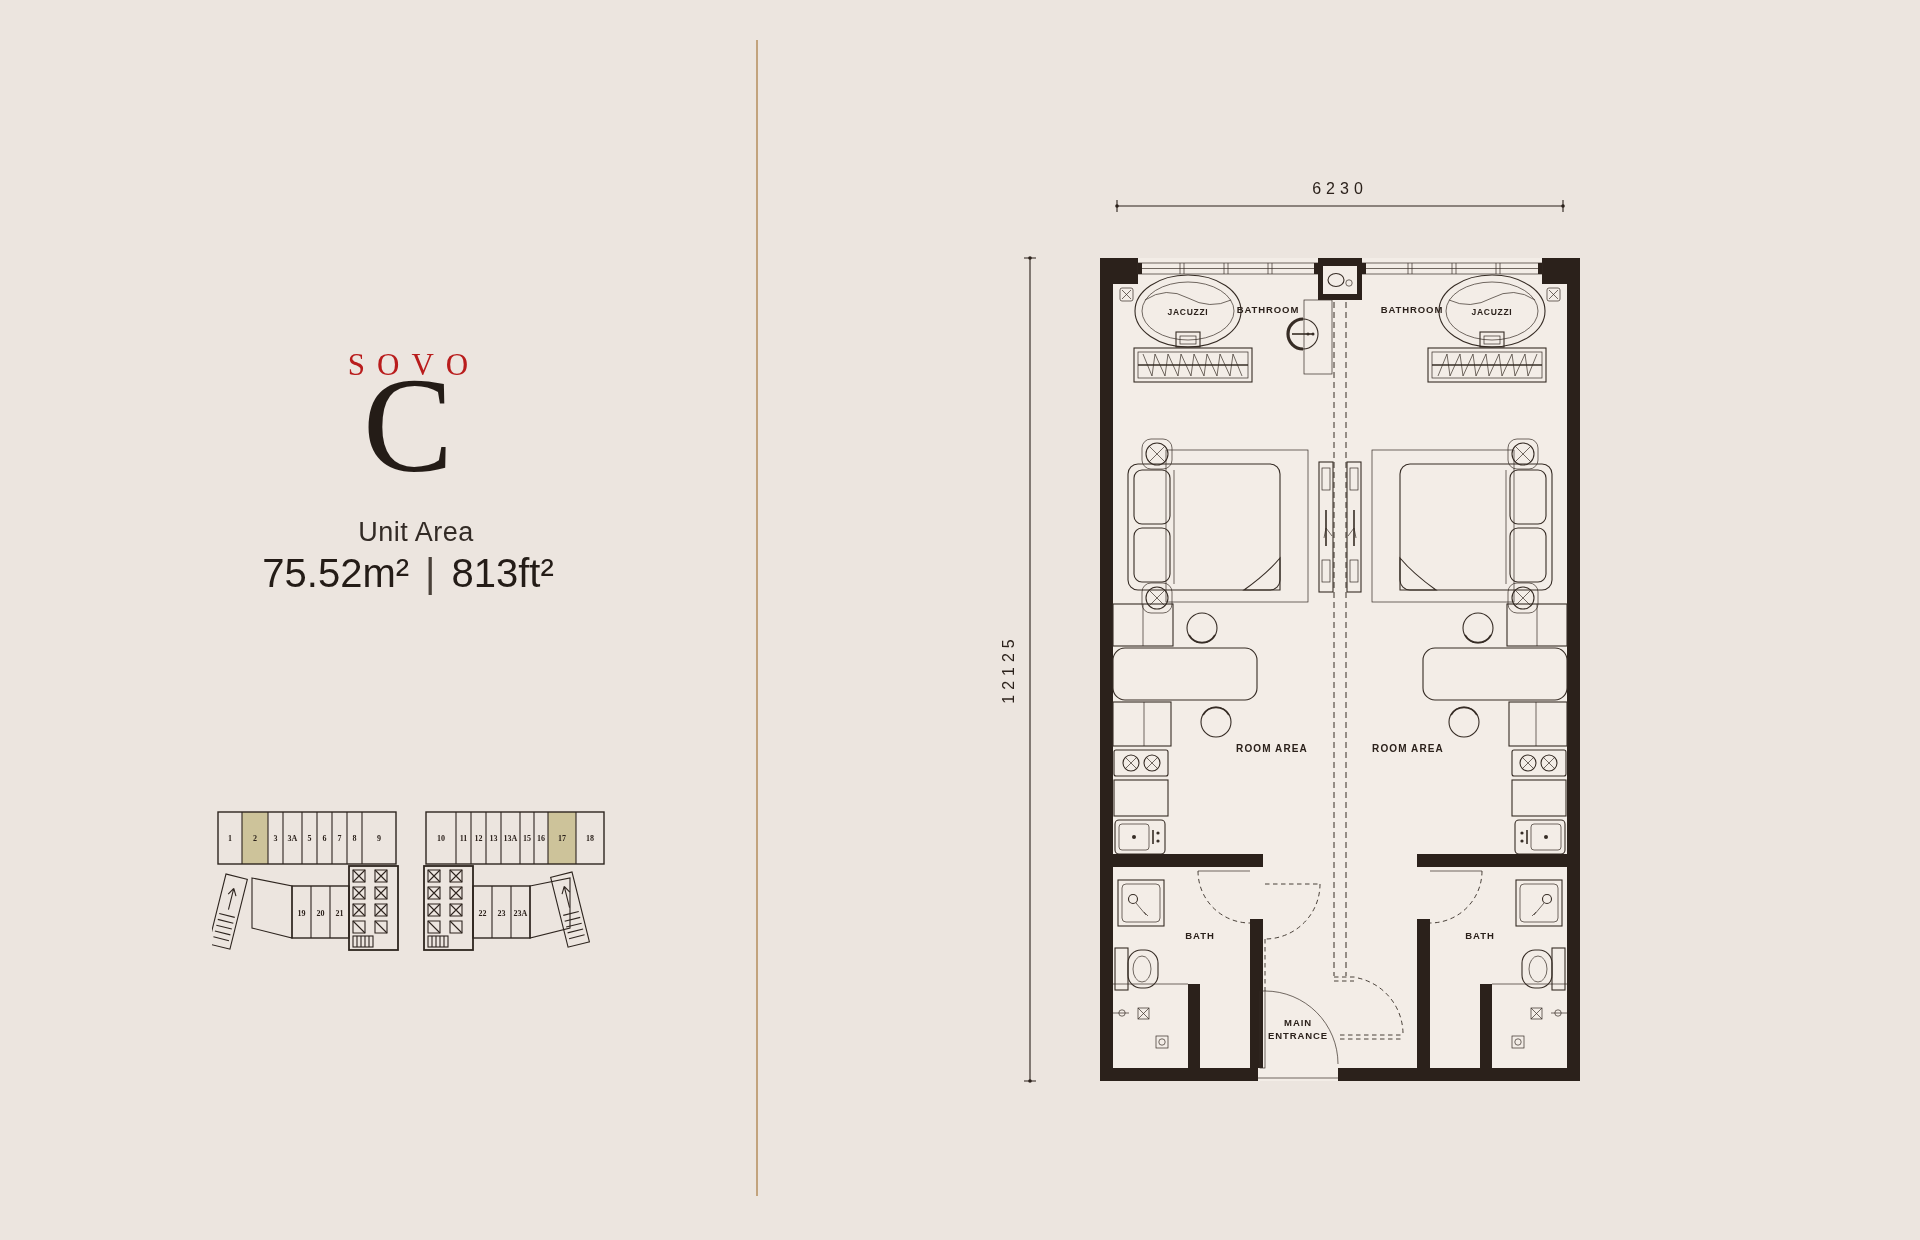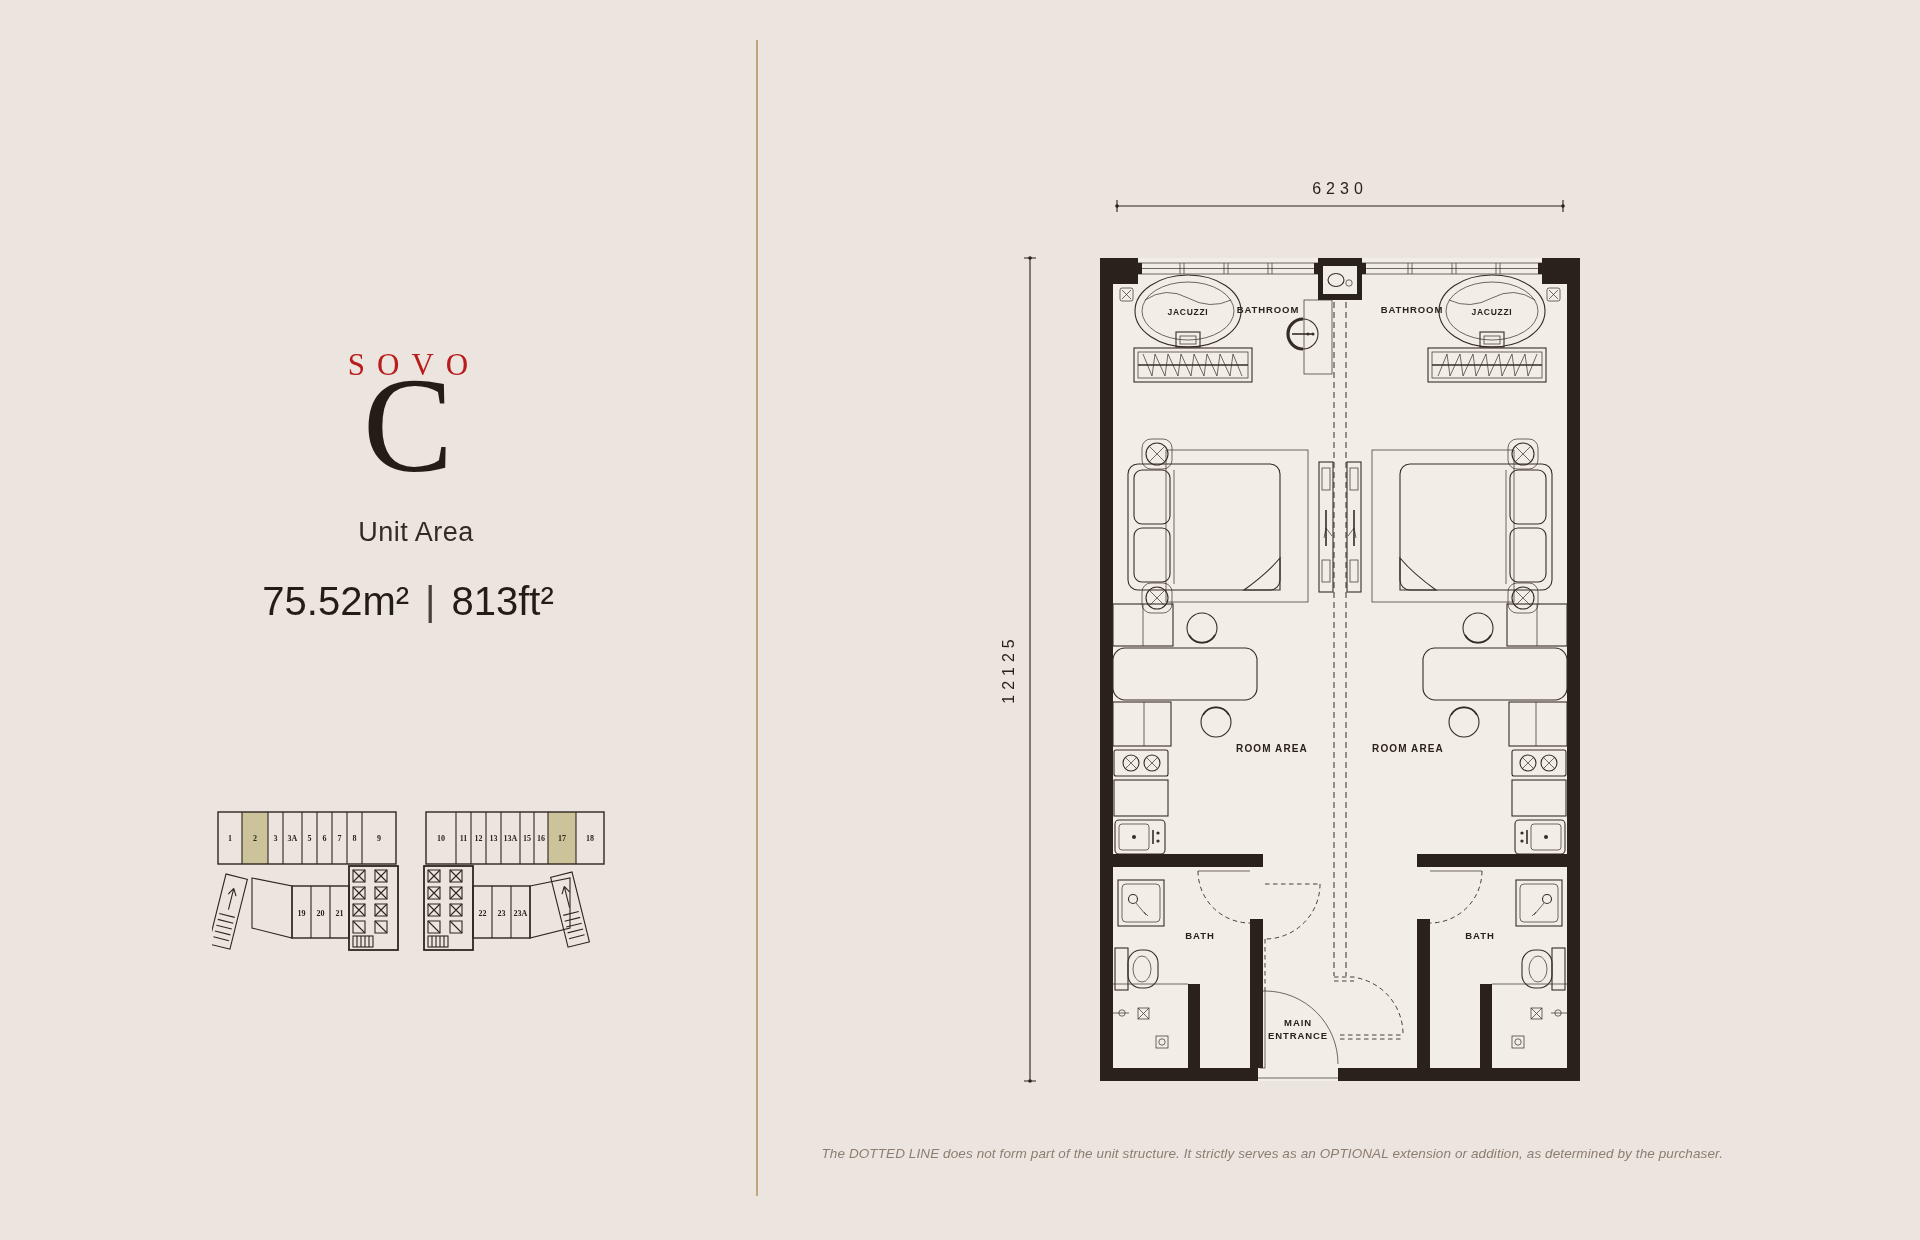--- a/index.html
+++ b/index.html
@@ -8,21 +8,21 @@
   
   .left-panel{position:absolute;left:208px;top:0;width:400px;text-align:center;}
   .brand{position:absolute;left:0;top:347px;width:100%;
          font-family:Liberation Serif, serif;font-size:31px;letter-spacing:12px;
          padding-left:12px;box-sizing:border-box;color:#b91c1c;}
   .unit-letter{position:absolute;left:0;top:358px;width:100%;
          font-family:"Liberation Serif",serif;font-size:135px;line-height:1;color:#241c17;}
   .unit-area-label{position:absolute;left:8px;top:517px;width:100%;
          font-size:27px;letter-spacing:.5px;color:#332b26;}
   .unit-area-value{position:absolute;left:0;top:551px;width:100%;font-size:40px;color:#241c17;
-         display:flex;justify-content:center;align-items:baseline;gap:16px;margin-top:28px;}
+         display:flex;justify-content:center;align-items:baseline;gap:16px;}
   .unit-area-value .pipe{font-weight:300;color:#4a413a;}
   
   .divider{position:absolute;left:756px;top:40px;width:2px;height:1156px;background:#c2a37d;}
   
   .kp{position:absolute;top:808px;}
   .kp-left{left:212px;} .kp-right{left:420px;}
   .kp .ln{fill:none;stroke:#2e251f;stroke-width:1.1;}
   .kp .ln2{fill:none;stroke:#2e251f;stroke-width:1.8;}
   .kp-cell{fill:none;stroke:#2e251f;stroke-width:1.4;}
   .kp-hl{fill:#cdc39a;stroke:none;}
@@ -325,15 +325,14 @@
       <text class="lbl lbl-m" x="172" y="494">ROOM AREA</text>
       <text class="lbl lbl-m" x="308" y="494">ROOM AREA</text>
       <text class="lbl" x="100" y="681">BATH</text>
       <text class="lbl" x="380" y="681">BATH</text>
       <text class="lbl" x="198" y="768">MAIN</text>
       <text class="lbl" x="198" y="781">ENTRANCE</text>
     </g>
   </svg>
   </div>
 
-  <div class="disclaimer">The DOTTED LINE does not form part of the unit structure. It strictly serves as an OPTIONAL extension or addition, as determined by the purchaser.</div>
 
 </div>
 
 </body></html>

